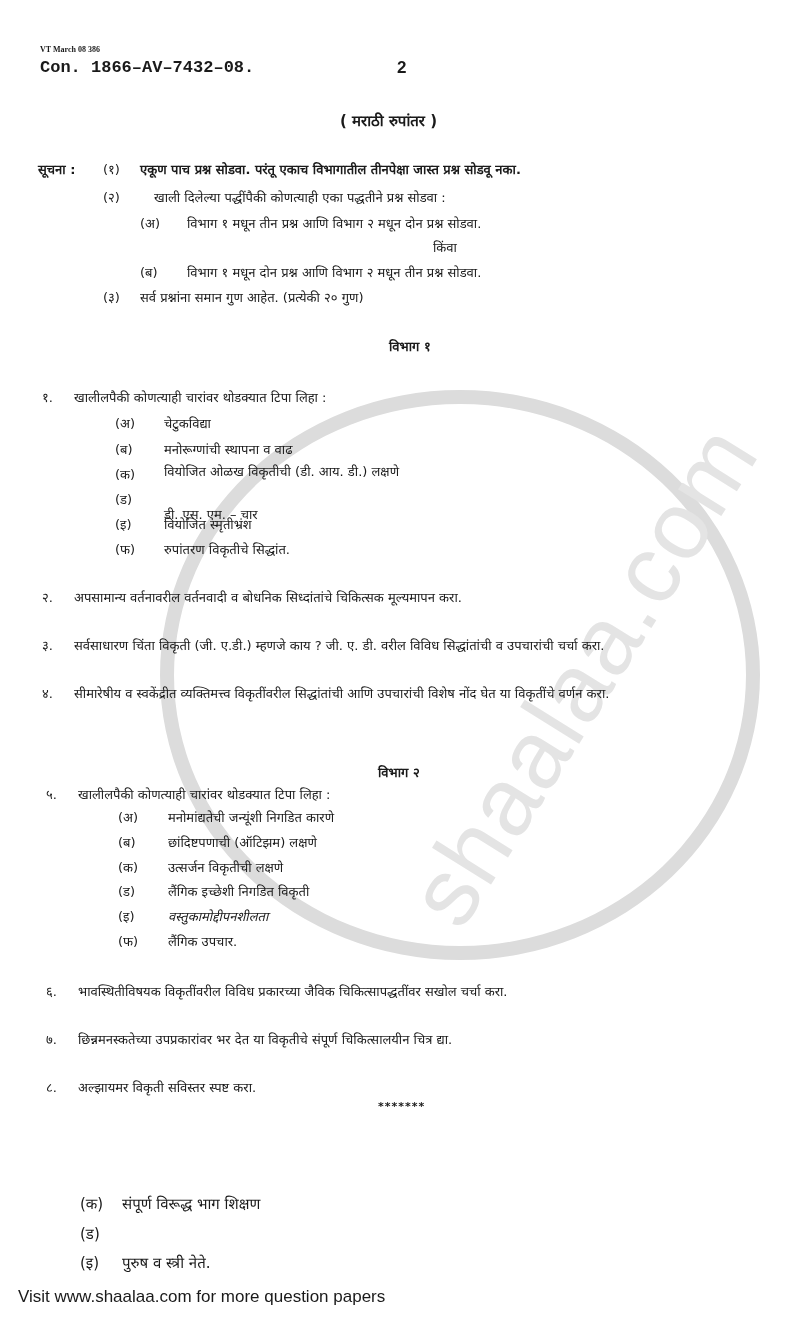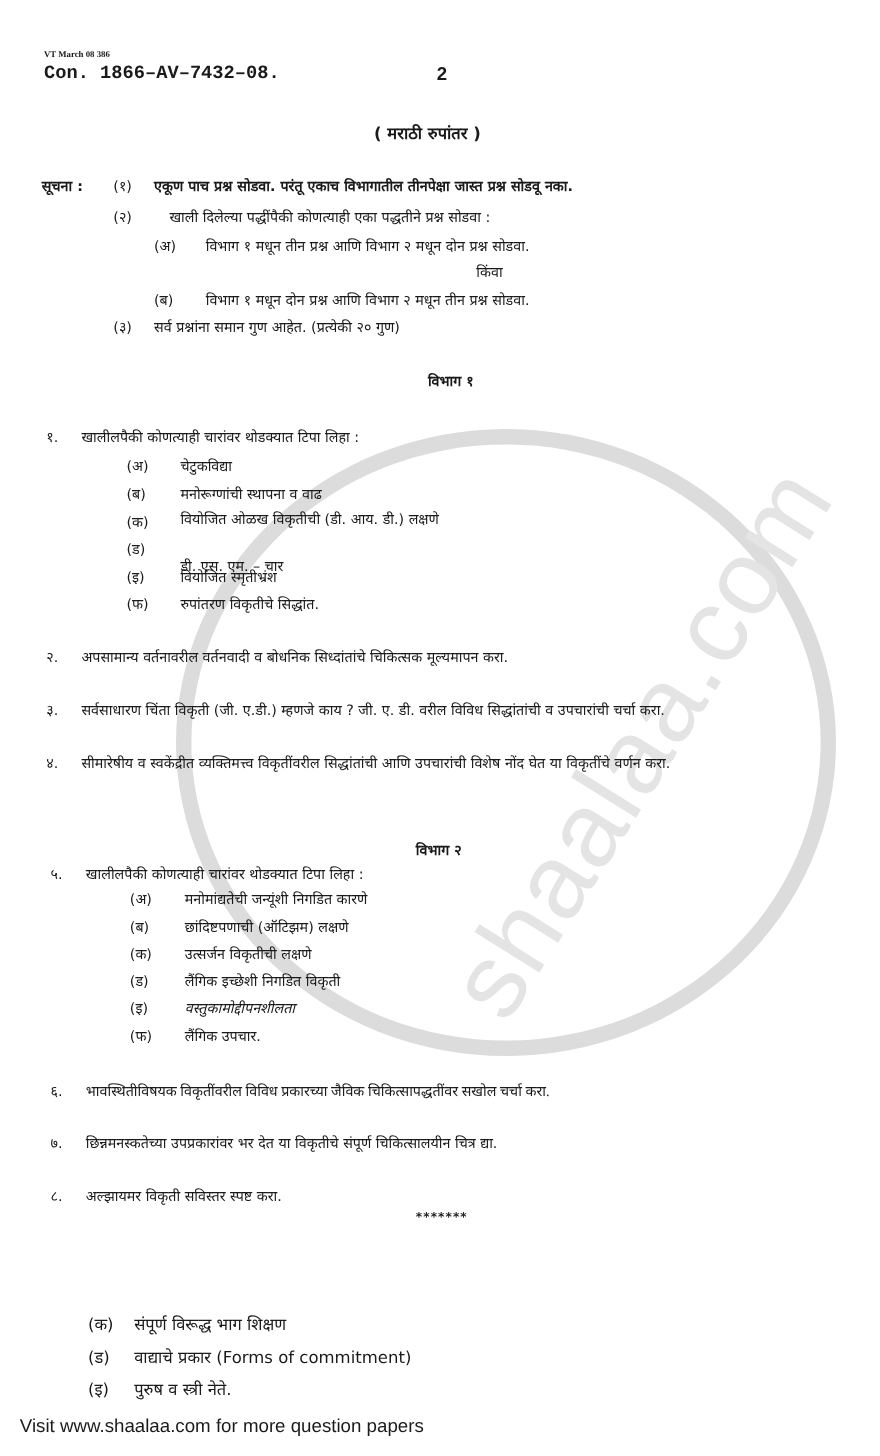--- a/index.html
+++ b/index.html
@@ -89,28 +89,27 @@
   <div class="abs t" style="left:118px; top:858px;">(क)</div>
   <div class="abs t" style="left:168px; top:858px;">उत्सर्जन विकृतीची लक्षणे</div>
   <div class="abs t" style="left:118px; top:882px;">(ड)</div>
   <div class="abs t" style="left:168px; top:882px;">लैंगिक इच्छेशी निगडित विकृती</div>
   <div class="abs t" style="left:118px; top:907px;">(इ)</div>
   <div class="abs t" style="left:168px; top:907px;font-style:italic;">वस्तुकामोद्दीपनशीलता</div>
   <div class="abs t" style="left:118px; top:932px;">(फ)</div>
   <div class="abs t" style="left:168px; top:932px;">लैंगिक उपचार.</div>
 
   <div class="abs t" style="left:46px; top:982px;">६.</div>
-  <div class="abs t" style="left:78px; top:982px;font-family:Liberation Serif, serif;">भावस्थितीविषयक विकृतींवरील विविध प्रकारच्या जैविक चिकित्सापद्धतींवर सखोल चर्चा करा.</div>
+  <div class="abs t" style="left:78px; top:982px;">भावस्थितीविषयक विकृतींवरील विविध प्रकारच्या जैविक चिकित्सापद्धतींवर सखोल चर्चा करा.</div>
   <div class="abs t" style="left:46px; top:1030px;">७.</div>
   <div class="abs t" style="left:78px; top:1030px;text-align:center;">छिन्नमनस्कतेच्या उपप्रकारांवर भर देत या विकृतीचे संपूर्ण चिकित्सालयीन चित्र द्या.</div>
   <div class="abs t" style="left:46px; top:1078px;">८.</div>
   <div class="abs t" style="left:78px; top:1078px;">अल्झायमर विकृती सविस्तर स्पष्ट करा.</div>
   <div class="abs stars" style="left:378px; top:1100px;">*******</div>
 
   <div class="abs" style="left:80px; top:1193px; font-size:15px;">(क)</div>
   <div class="abs" style="left:122px; top:1193px; font-size:15px;">संपूर्ण विरूद्ध भाग शिक्षण</div>
   <div class="abs" style="left:80px; top:1223px; font-size:15px;">(ड)</div>
-  <div class="abs" style="left:122px; top:1223px; font-size:15px;">वाद्याचे प्रकार (Forms of commitment)</div>
   <div class="abs" style="left:80px; top:1252px; font-size:15px;">(इ)</div>
   <div class="abs" style="left:122px; top:1252px; font-size:15px;">पुरुष व स्त्री नेते.</div>
 
   <div class="abs footer">Visit www.shaalaa.com for more question papers</div>
 </div>
 
 </body></html>

